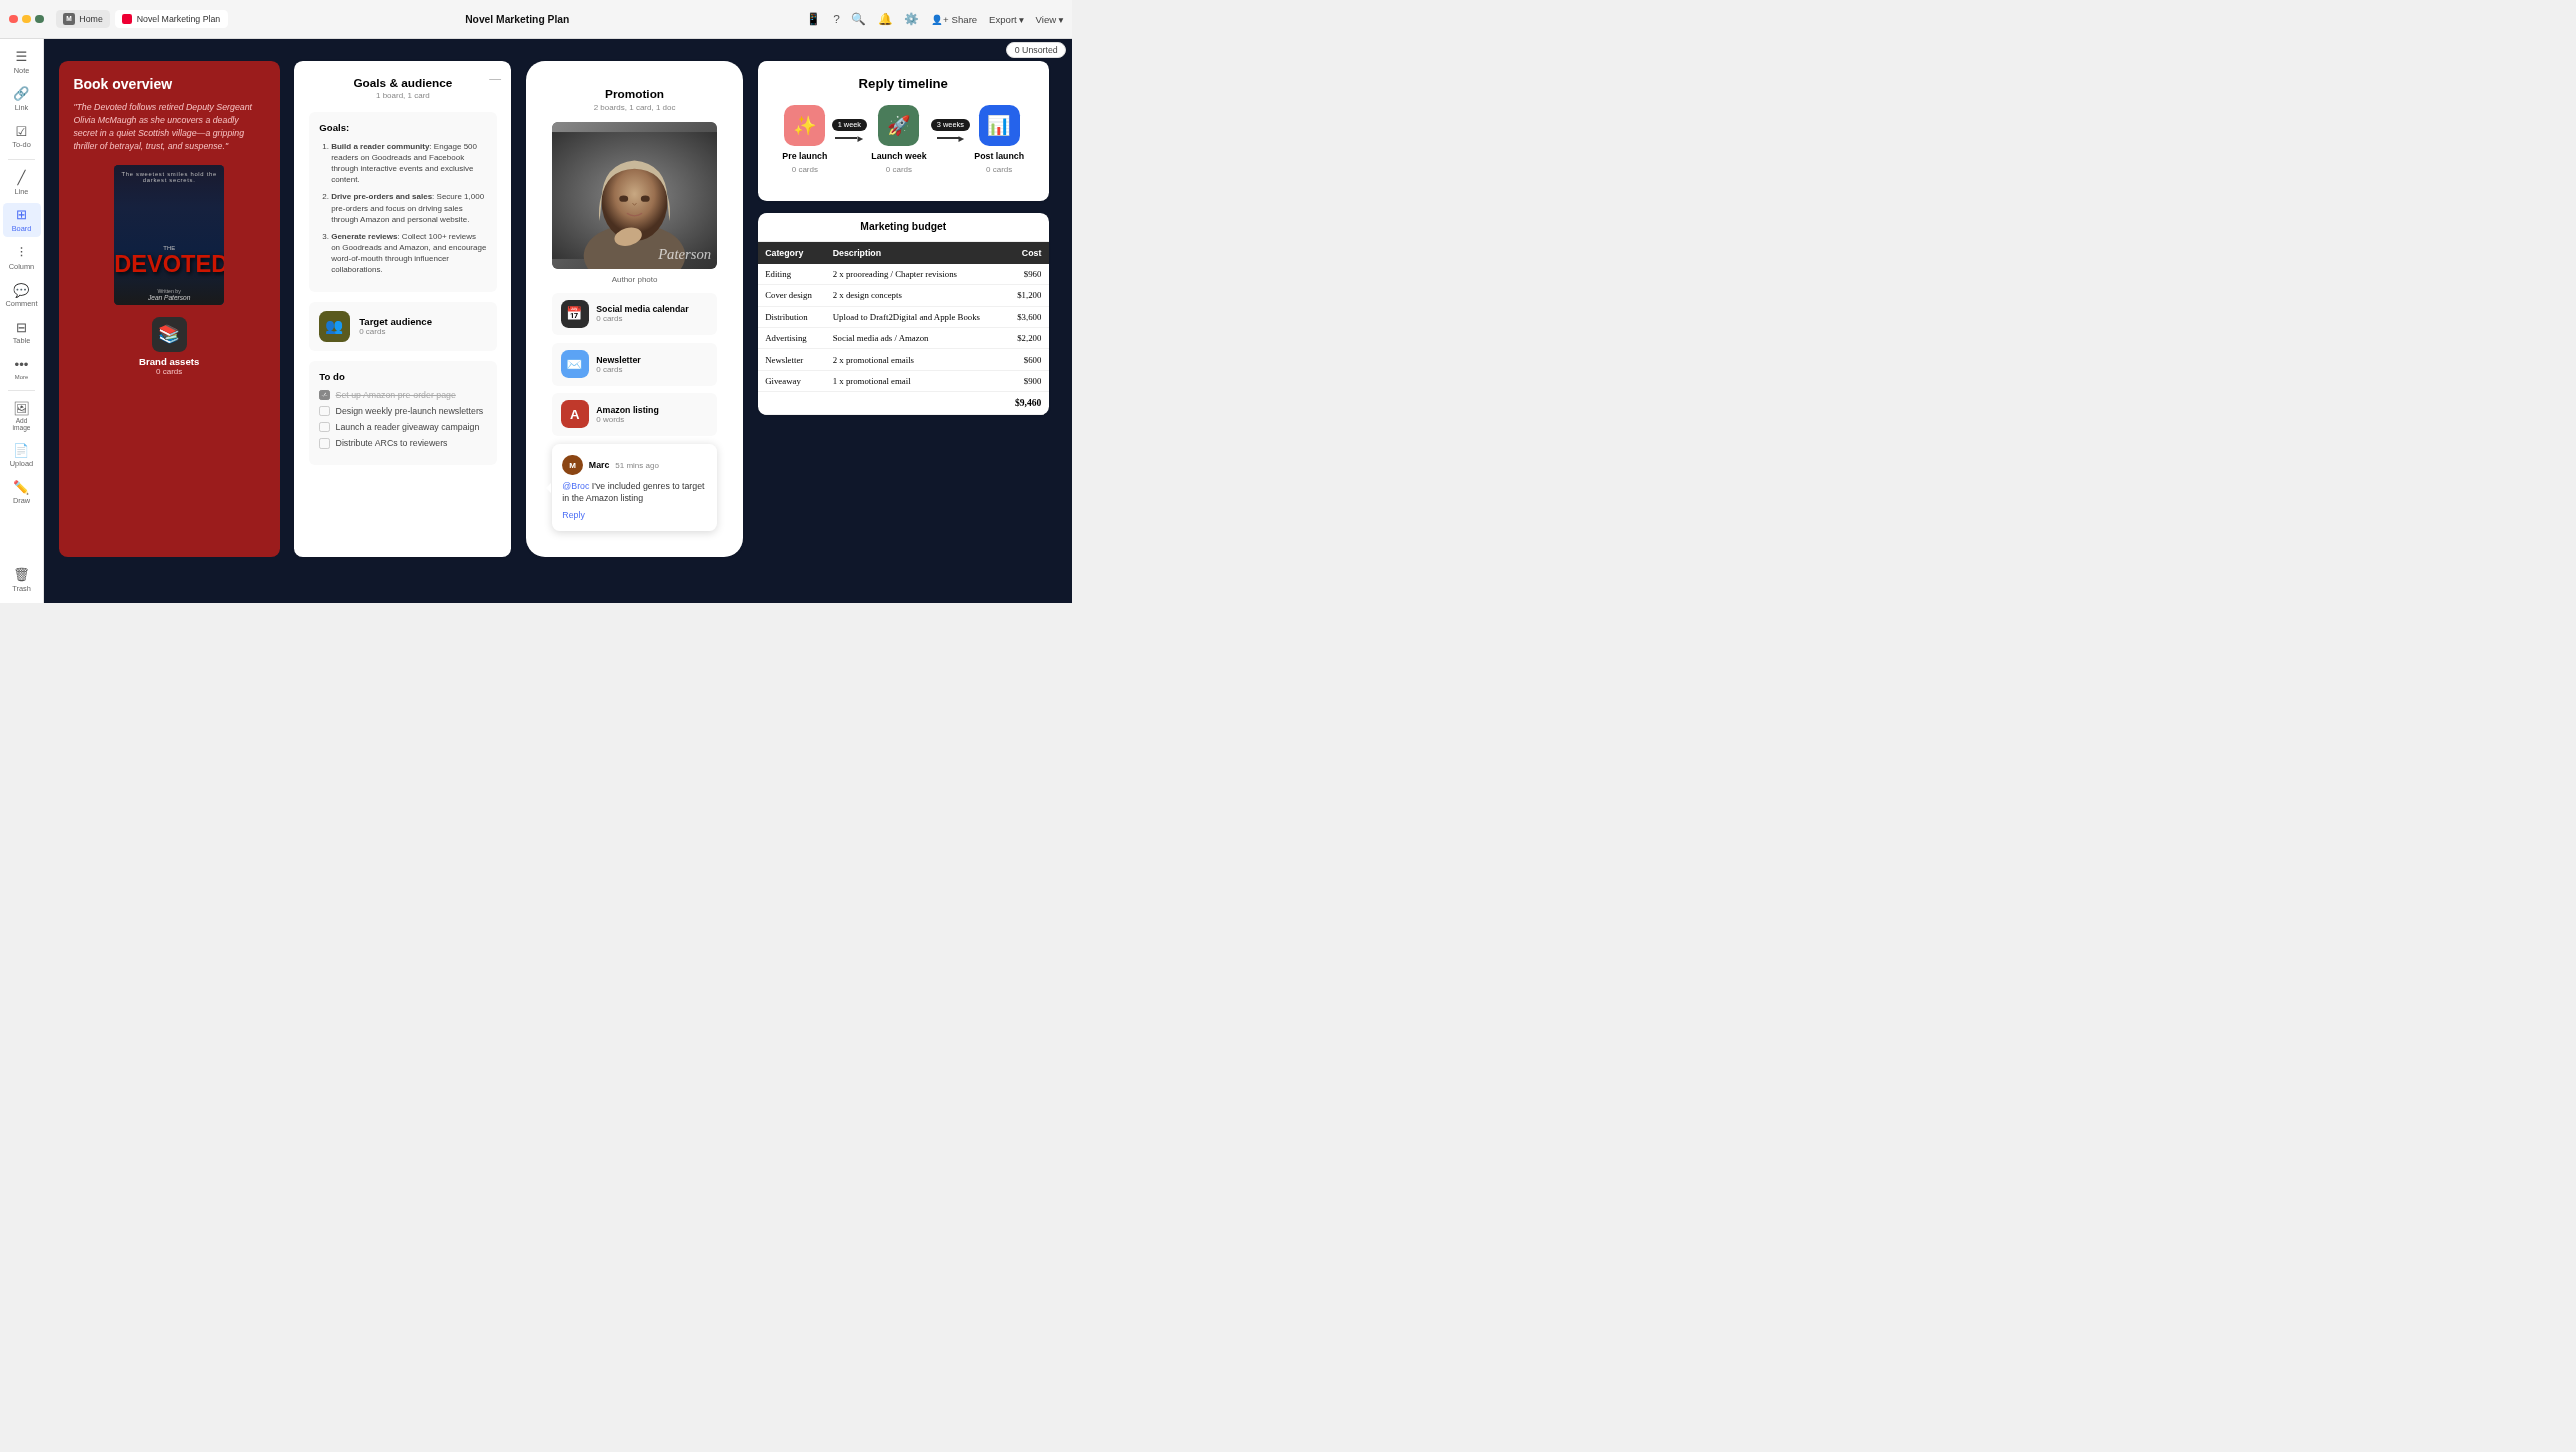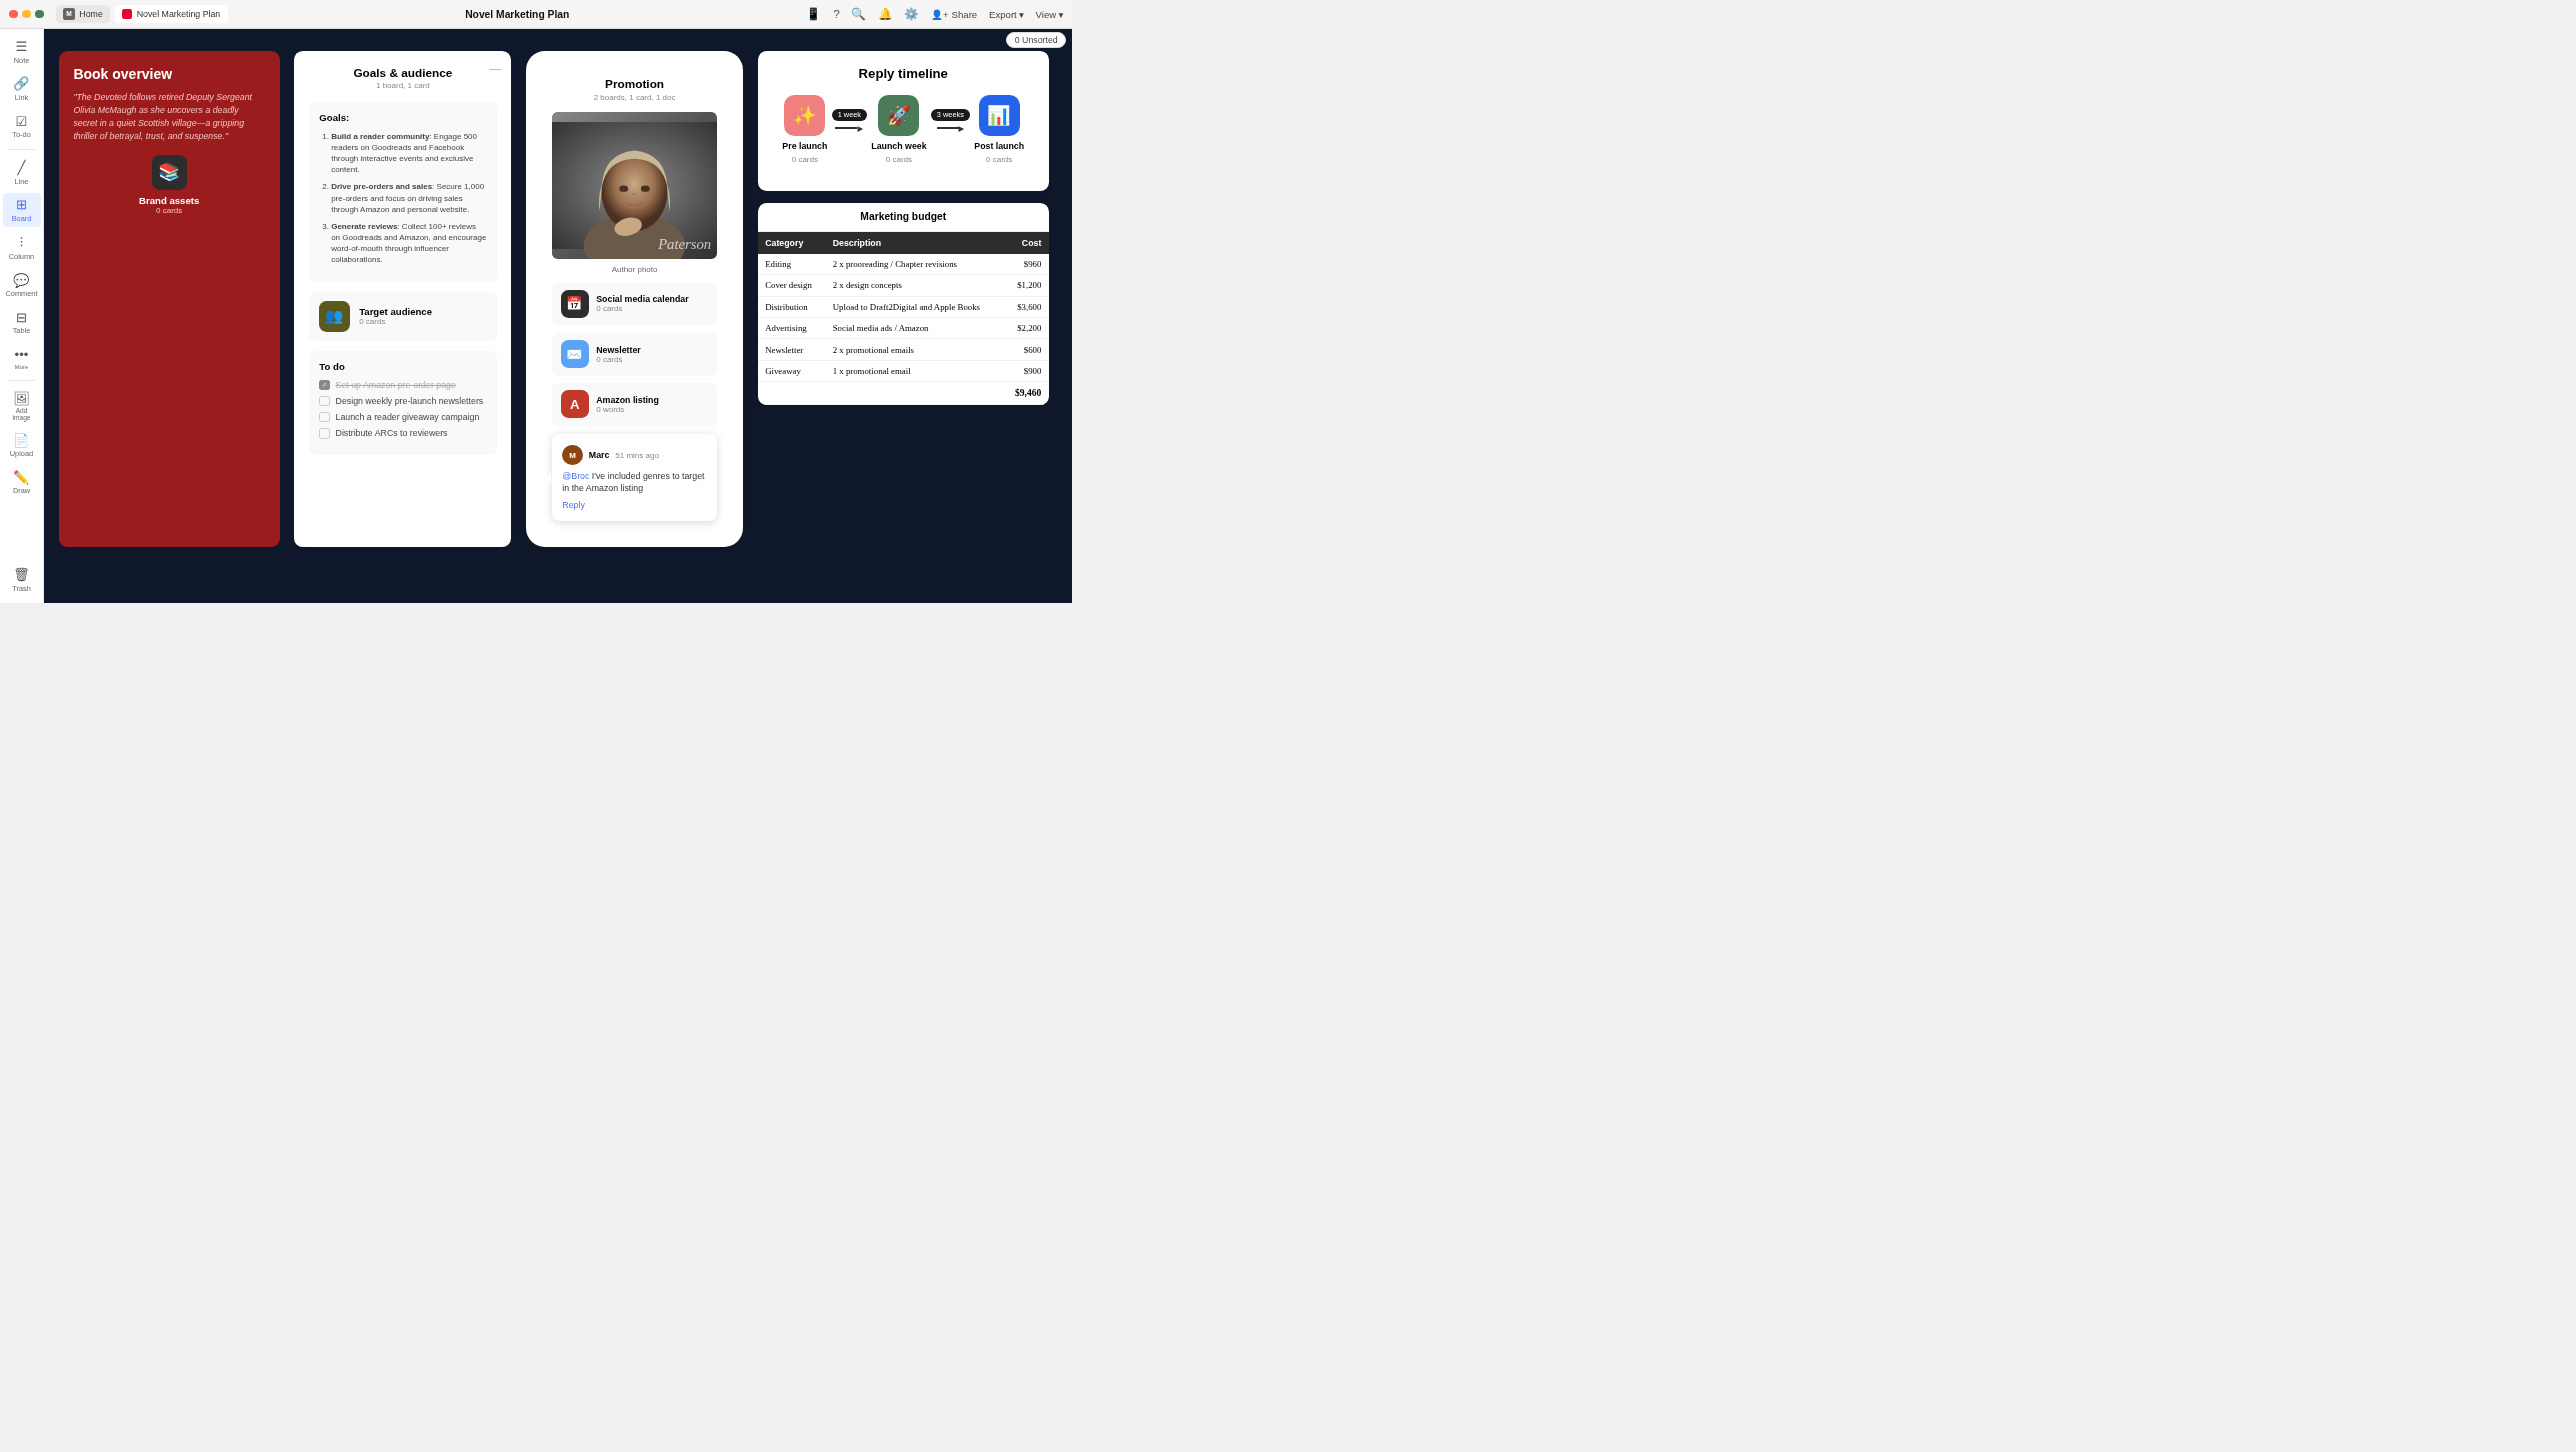--- a/index.html
+++ b/index.html
@@ -1,19 +1,19 @@
 <!DOCTYPE html>
 <html style="font-size:11.8px"><head>
   <meta charset="utf-8">
   <style>
     * { box-sizing: border-box; margin: 0; padding: 0; }
     body { font-family: -apple-system, BlinkMacSystemFont, 'Segoe UI', sans-serif; background: #f0f0f0; width: 1072px; height: 603px; overflow: hidden; display: flex; flex-direction: column; }
 
     
-    .titlebar { height: 29px; background: #f5f5f5; display: flex; align-items: center; padding: 0 8.8px; gap: 5.9px; border-bottom: 0.7px solid #ddd; flex-shrink: 0; }
+    .titlebar { height: 39px; background: #f5f5f5; display: flex; align-items: center; padding: 0 8.8px; gap: 5.9px; border-bottom: 0.7px solid #ddd; flex-shrink: 0; }
     .traffic-lights { display: flex; gap: 4.4px; align-items: center; }
     .tl { width: 8.8px; height: 8.8px; border-radius: 50%; }
     .tl-red { background: #ff5f57; }
     .tl-yellow { background: #ffbd2e; }
     .tl-green { background: #28c940; }
     .tabs { display: flex; gap: 4.4px; margin-left: 5.9px; }
     .tab { display: flex; align-items: center; gap: 4.4px; padding: 2.9px 7.4px; background: #e8e8e8; border-radius: 4.4px; font-size: 8.8px; color: #333; }
     .tab.active { background: #fff; }
     .tab-m { background: #666; color: white; font-size: 6.6px; font-weight: bold; display: flex; align-items: center; justify-content: center; border-radius: 2.2px; }
     .titlebar-center { flex: 1; text-align: center; font-size: 10.3px; font-weight: 600; color: #111; }
@@ -228,20 +228,34 @@
 
   <div class="canvas">
     <span class="saved-label">Saved</span>
     <button class="unsorted-btn">0 Unsorted</button>
 
     <div class="cards-grid">
 
       <div class="book-card">
         <div class="book-card-title">Book overview</div>
         <div class="book-quote">"The Devoted follows retired Deputy Sergeant Olivia McMaugh as she uncovers a deadly secret in a quiet Scottish village—a gripping thriller of betrayal, trust, and suspense."</div>
+        <div style="display:flex;justify-content:center;">
+          <div class="book-cover-img" style="width:110px;height:140px;border-radius:4.4px;position:relative;overflow:hidden;">
+            <div style="position:absolute;inset:0;background:linear-gradient(180deg,#1a1a2e 0%,#16213e 30%,#0f2040 60%,#1a1a1a 100%);"></div>
+            <div style="position:absolute;top:5.9px;left:0;right:0;text-align:center;font-size:5.9px;color:#bbb;letter-spacing:0.7px;">The sweetest smiles hold the darkest secrets.</div>
+            <div style="position:absolute;bottom:29px;left:0;right:0;text-align:center;">
+              <div style="font-size:5.9px;color:#bbb;margin-bottom:1.5px;">THE</div>
+              <div style="font-size:23.6px;font-weight:900;color:#cc1500;line-height:1;text-shadow:1.5px 1.5px 4.4px rgba(0,0,0,0.9);">DEVOTED</div>
+            </div>
+            <div style="position:absolute;bottom:0;left:0;right:0;text-align:center;padding-bottom:4.4px;">
+              <div style="font-size:5.2px;color:#aaa;">Written by</div>
+              <div style="font-size:6.6px;color:#ccc;font-style:italic;">Jean Paterson</div>
+            </div>
+          </div>
+        </div>
         <div class="brand-assets-section">
           <div class="brand-assets-icon">📚</div>
           <div class="brand-assets-label">Brand assets</div>
           <div class="brand-assets-cards">0 cards</div>
         </div>
       </div>
 
       <div class="goals-card">
         <span class="minimize-btn">—</span>
         <div class="goals-card-header">

